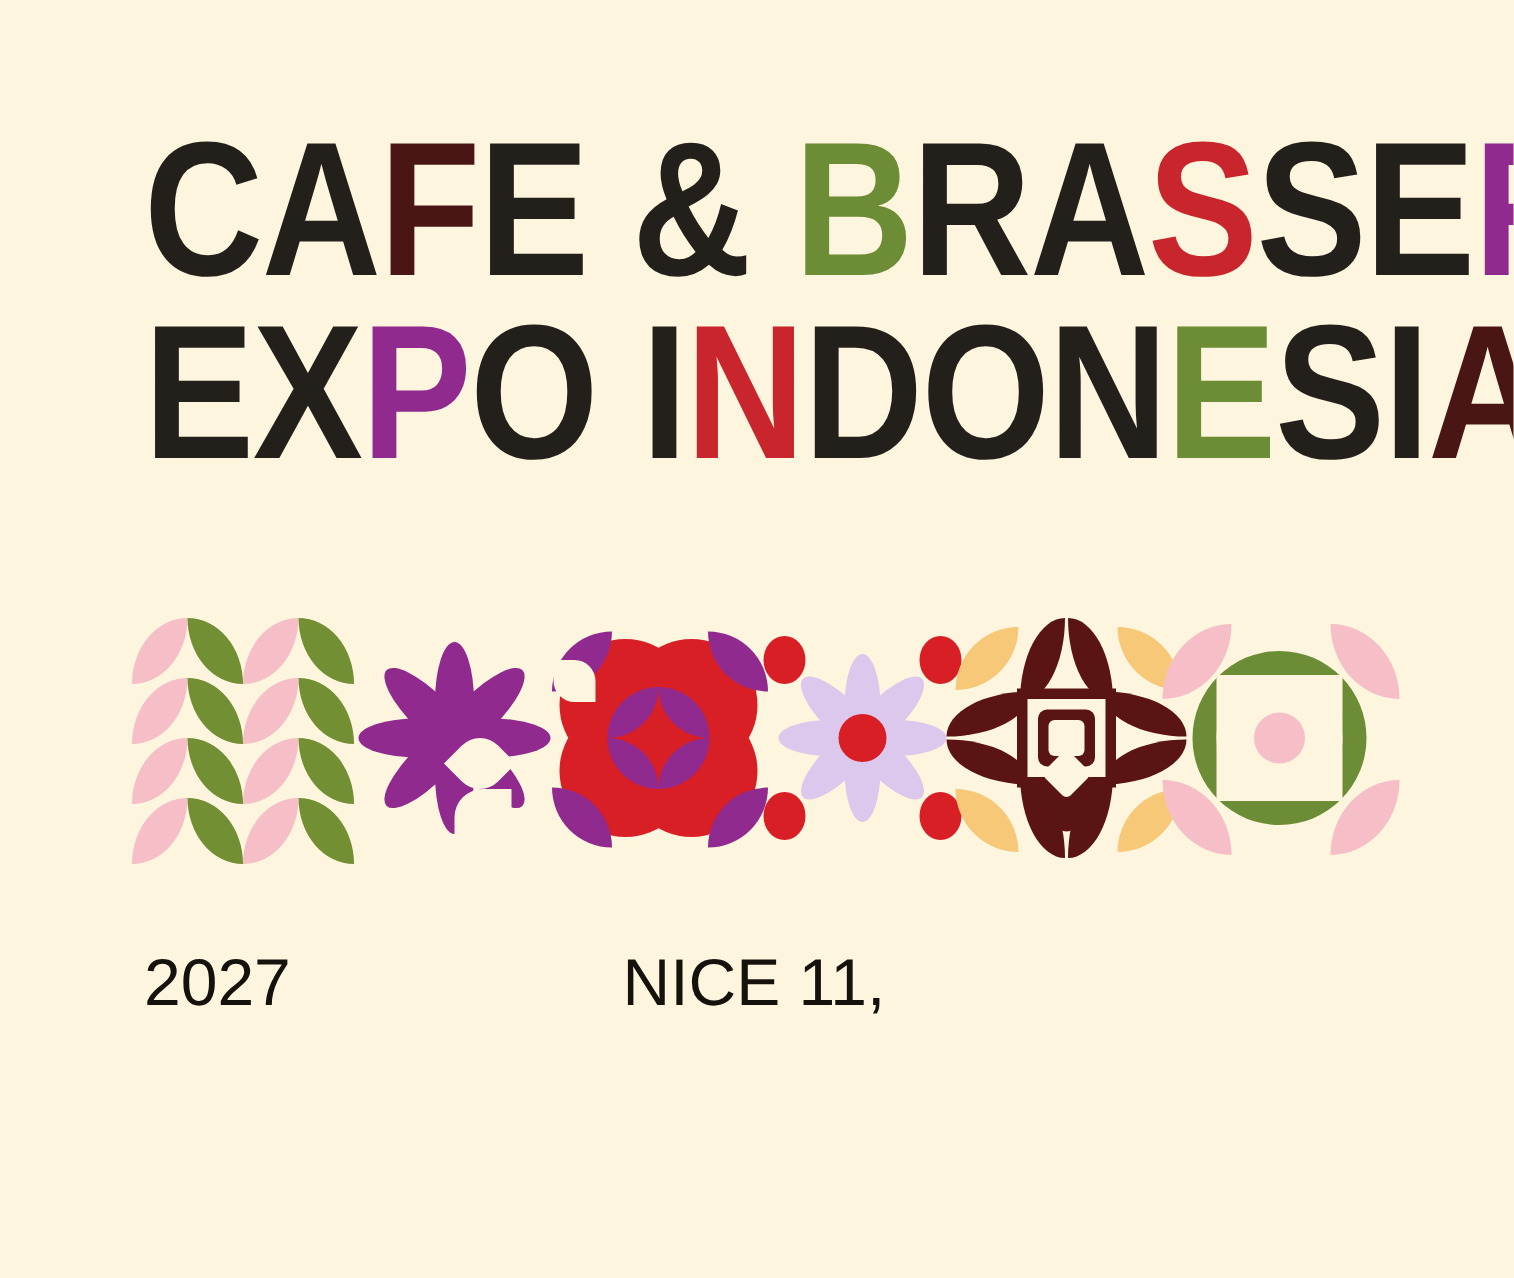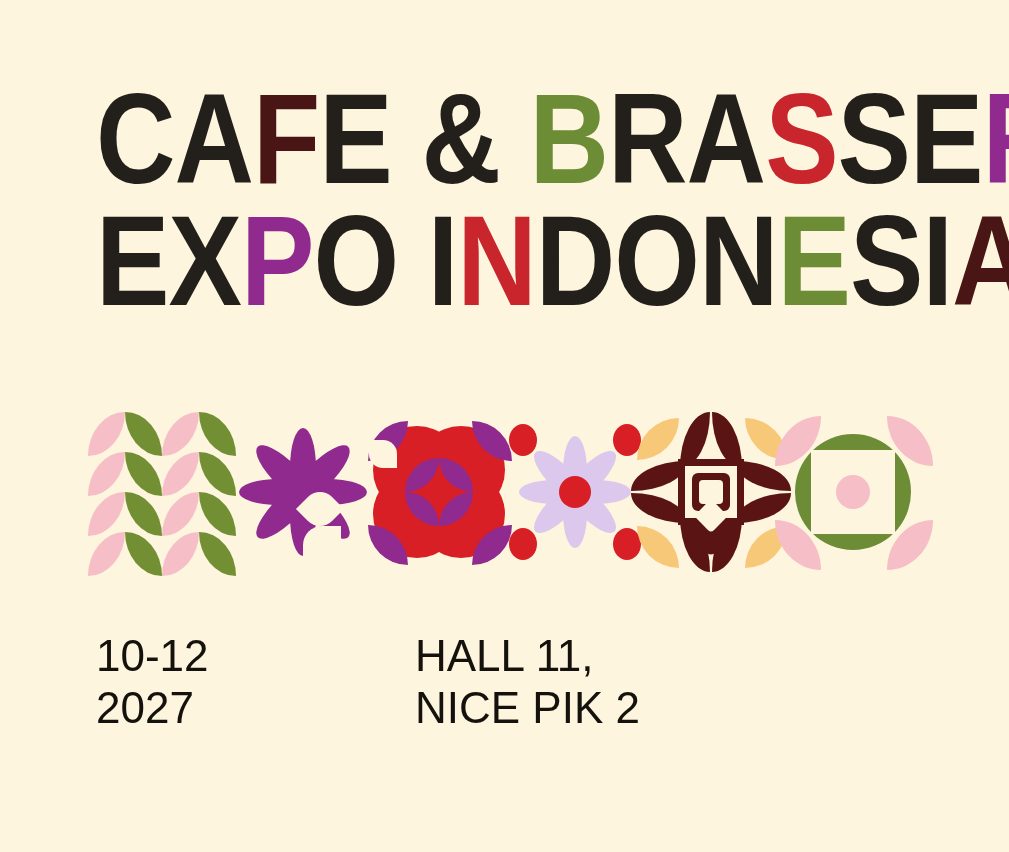--- a/index.html
+++ b/index.html
@@ -211,22 +211,20 @@
         <div class="leaf" style="left: -8px; top: 108px; width: 46px; height: 50px; background: rgb(246, 190, 198); border-radius: 0px 100%;"></div>
         <div class="leaf" style="left: 104px; top: 108px; width: 46px; height: 50px; background: rgb(246, 190, 198); border-radius: 100% 0px;"></div>
         <div class="dot" style="left: 12px; top: 22px; width: 116px; height: 116px; background: rgb(109, 140, 54);"></div>
         <div style="position: absolute; left: 28px; top: 38px; width: 84px; height: 84px; background: rgb(253, 245, 221); border-radius: 50% 0px; transform: rotate(0deg);"></div>
         <div style="position: absolute; left: 28px; top: 38px; width: 84px; height: 84px; background: rgb(253, 245, 221); border-radius: 50% 0px; transform: rotate(90deg);"></div>
         <div class="dot" style="left: 53px; top: 63px; width: 34px; height: 34px; background: rgb(246, 190, 198);"></div>
       </div>
   </div>
 
   <div class="info" id="info-dates">
-    <div>10-12</div>
     <div>2027</div>
   </div>
 
   <div class="info" id="info-venue">
-    <div>HALL 11,</div>
-    <div>NICE PIK 2</div>
+    <div>NICE 11,</div>
   </div>
 
 </div>
 
 </body></html>

